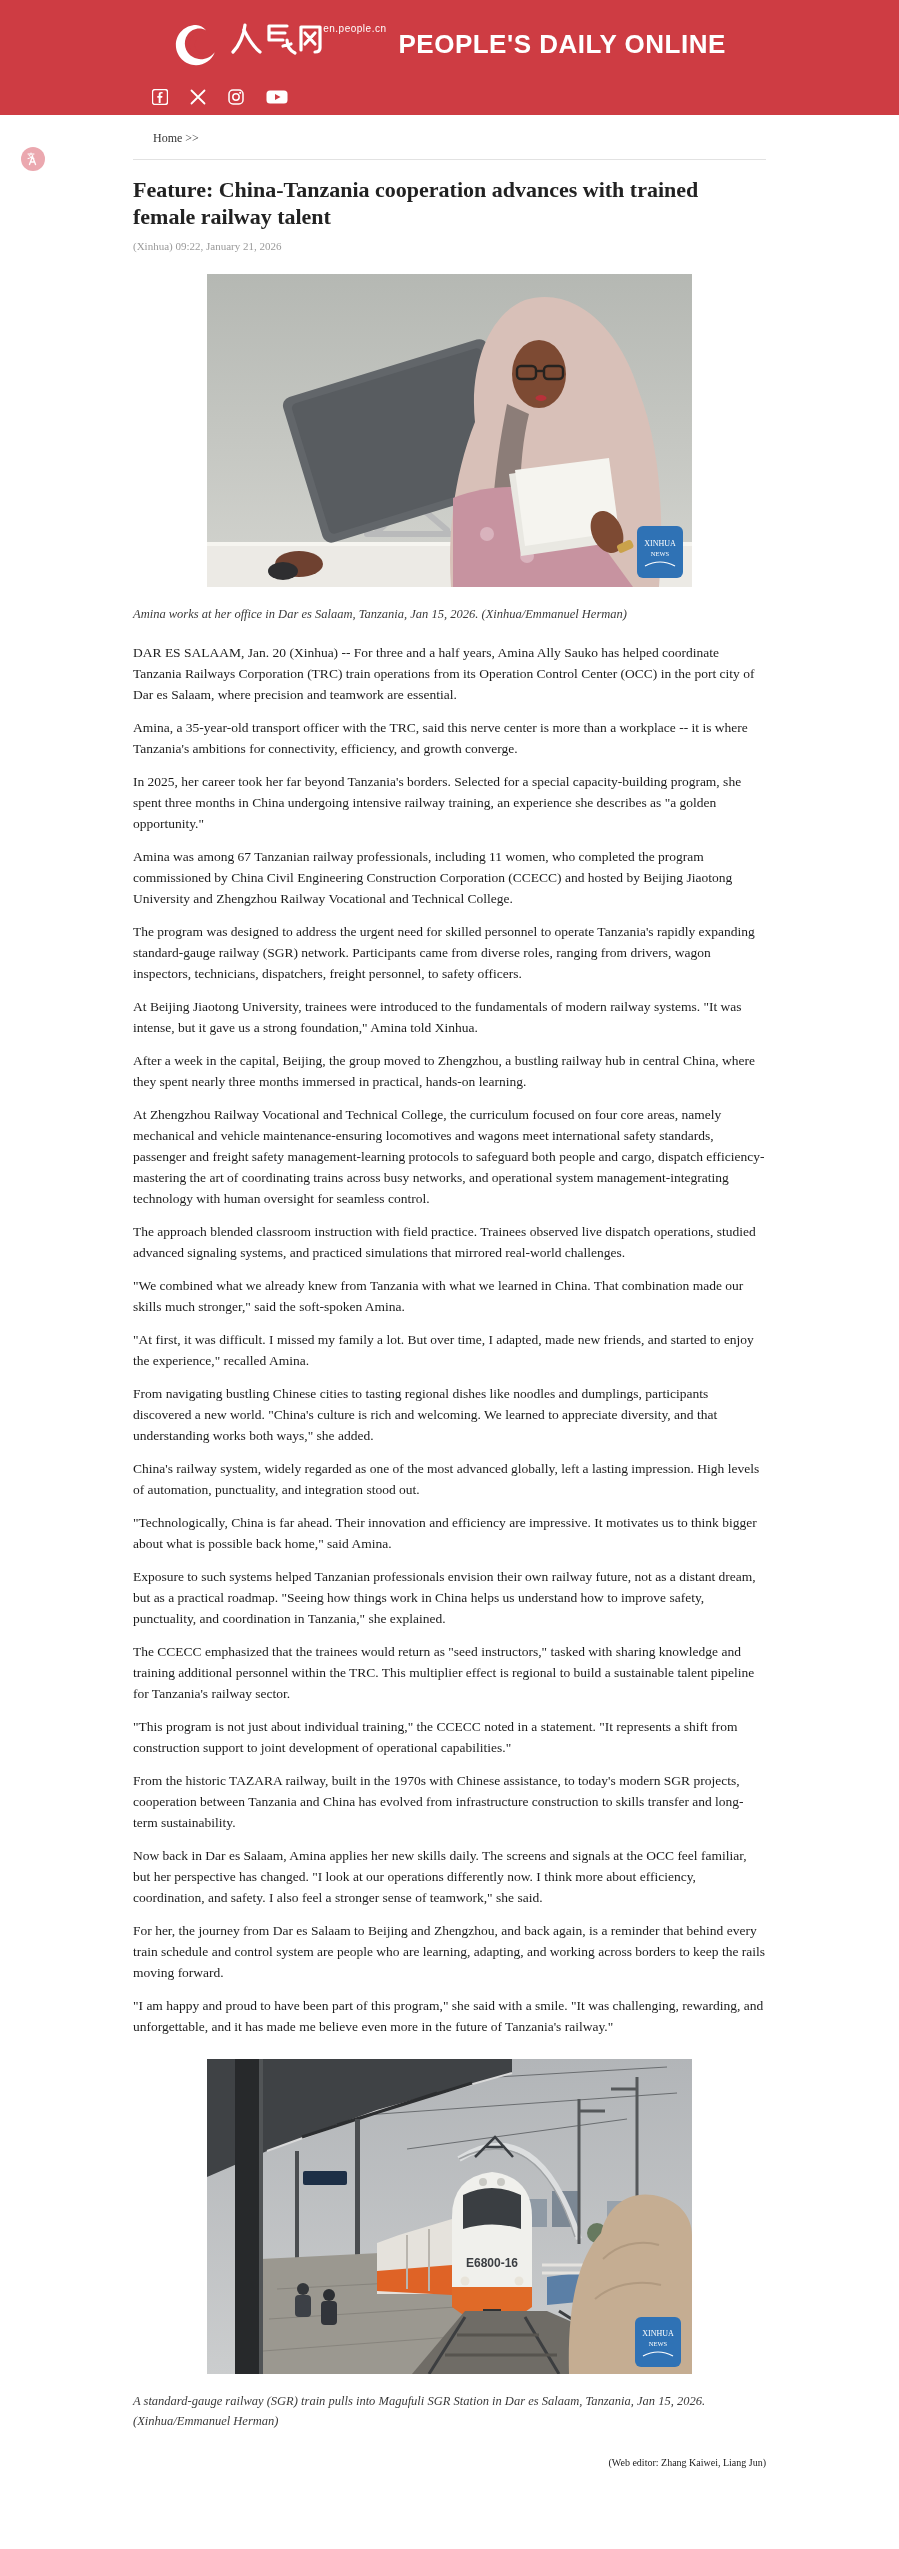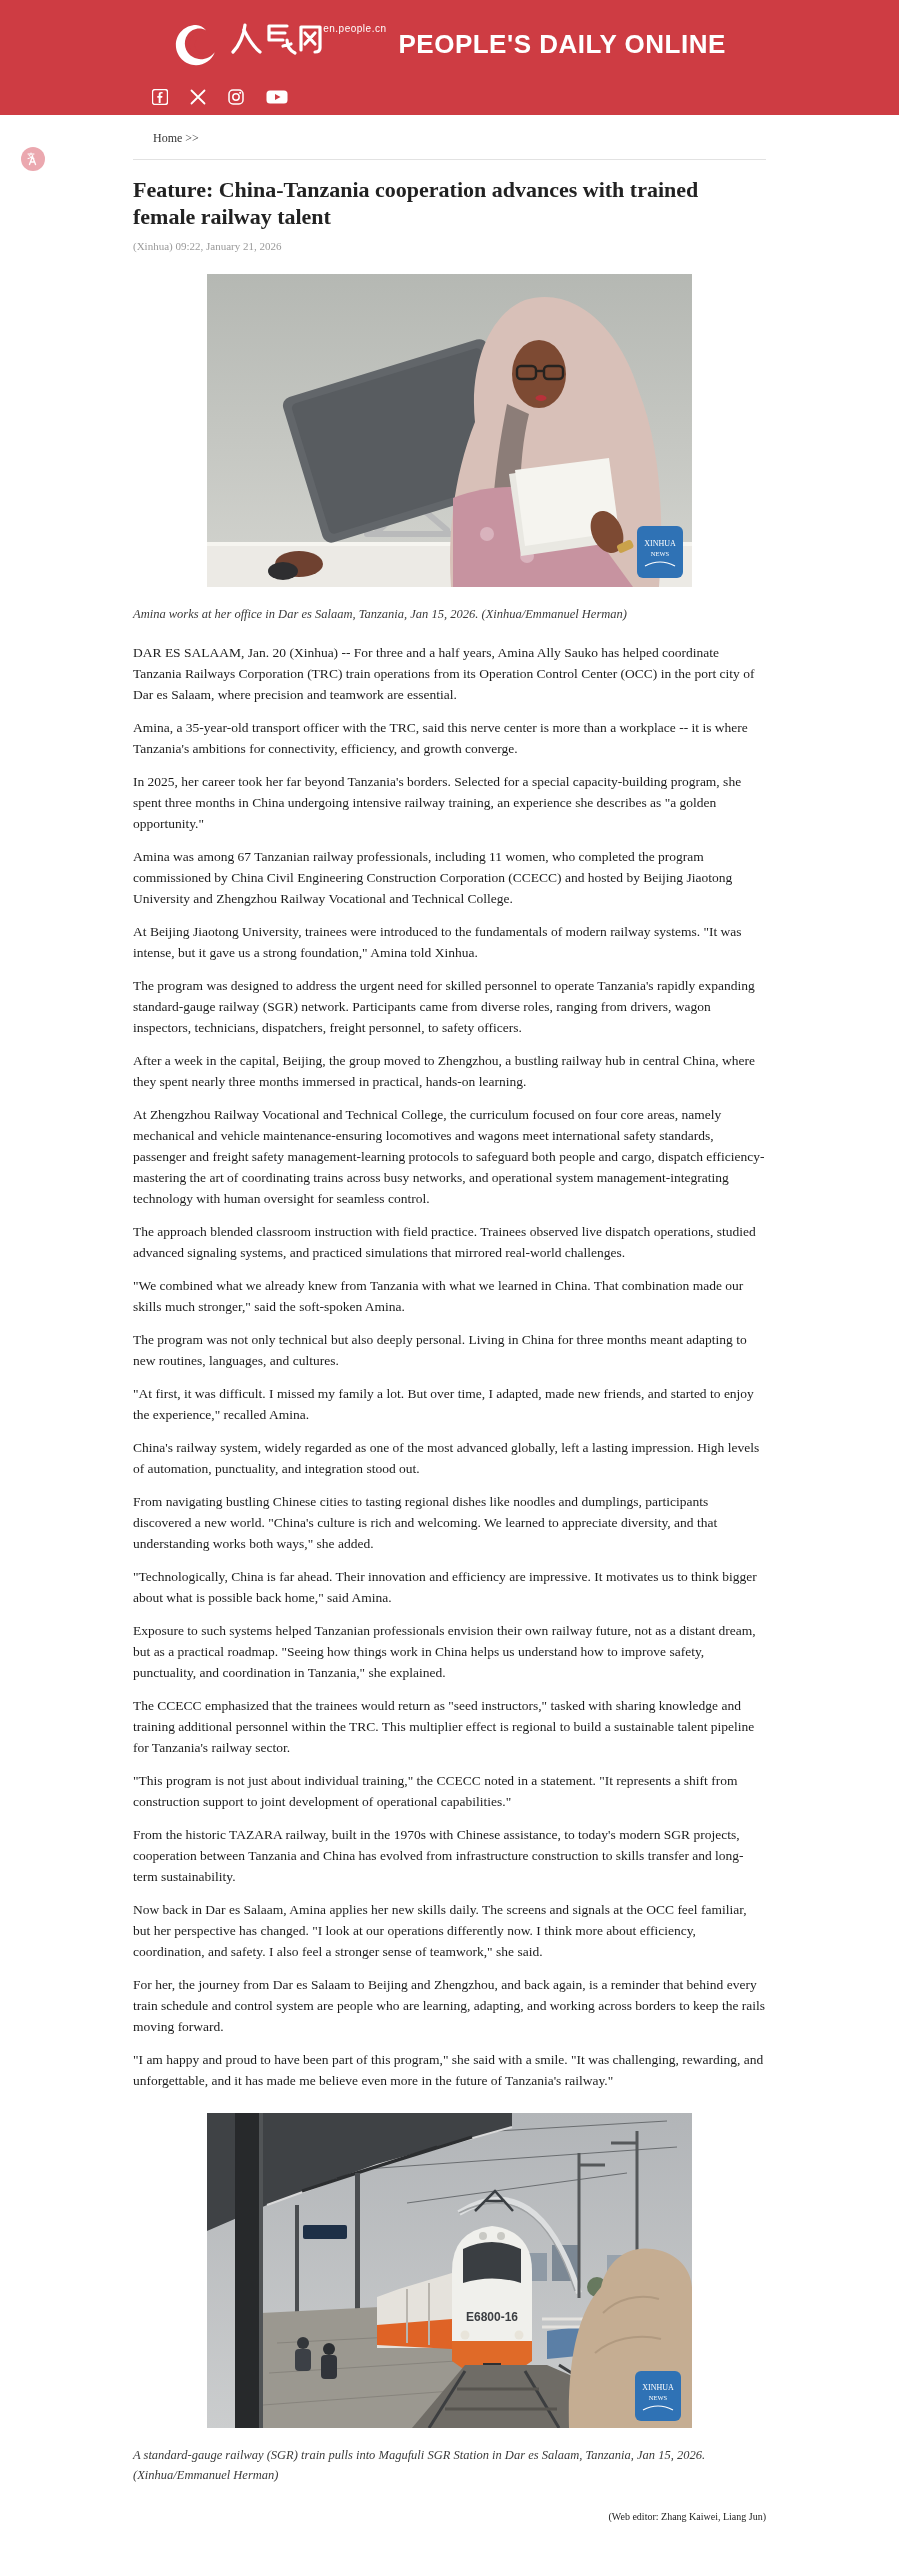--- a/index.html
+++ b/index.html
@@ -162,30 +162,29 @@
       </svg>
     </span>
     <figcaption class="figure-caption">Amina works at her office in Dar es Salaam, Tanzania, Jan 15, 2026. (Xinhua/Emmanuel Herman)</figcaption>
   </figure>
 
   <div class="article-body">
       <p>DAR ES SALAAM, Jan. 20 (Xinhua) -- For three and a half years, Amina Ally Sauko has helped coordinate Tanzania Railways Corporation (TRC) train operations from its Operation Control Center (OCC) in the port city of Dar es Salaam, where precision and teamwork are essential.</p>
       <p>Amina, a 35-year-old transport officer with the TRC, said this nerve center is more than a workplace -- it is where Tanzania's ambitions for connectivity, efficiency, and growth converge.</p>
       <p>In 2025, her career took her far beyond Tanzania's borders. Selected for a special capacity-building program, she spent three months in China undergoing intensive railway training, an experience she describes as "a golden opportunity."</p>
       <p>Amina was among 67 Tanzanian railway professionals, including 11 women, who completed the program commissioned by China Civil Engineering Construction Corporation (CCECC) and hosted by Beijing Jiaotong University and Zhengzhou Railway Vocational and Technical College.</p>
+      <p>The program was designed to address the urgent need for skilled personnel to operate Tanzania's rapidly expanding standard-gauge railway (SGR) network. Participants came from diverse roles, ranging from drivers, wagon inspectors, technicians, dispatchers, freight personnel, to safety officers.</p>
       <p>At Beijing Jiaotong University, trainees were introduced to the fundamentals of modern railway systems. "It was intense, but it gave us a strong foundation," Amina told Xinhua.</p>
-      <p>The program was designed to address the urgent need for skilled personnel to operate Tanzania's rapidly expanding standard-gauge railway (SGR) network. Participants came from diverse roles, ranging from drivers, wagon inspectors, technicians, dispatchers, freight personnel, to safety officers.</p>
       <p>After a week in the capital, Beijing, the group moved to Zhengzhou, a bustling railway hub in central China, where they spent nearly three months immersed in practical, hands-on learning.</p>
       <p>At Zhengzhou Railway Vocational and Technical College, the curriculum focused on four core areas, namely mechanical and vehicle maintenance-ensuring locomotives and wagons meet international safety standards, passenger and freight safety management-learning protocols to safeguard both people and cargo, dispatch efficiency-mastering the art of coordinating trains across busy networks, and operational system management-integrating technology with human oversight for seamless control.</p>
       <p>The approach blended classroom instruction with field practice. Trainees observed live dispatch operations, studied advanced signaling systems, and practiced simulations that mirrored real-world challenges.</p>
       <p>"We combined what we already knew from Tanzania with what we learned in China. That combination made our skills much stronger," said the soft-spoken Amina.</p>
-      <p>The program was not only technical but also deeply personal. Living in China for three months meant adapting to new routines, languages, and cultures.</p>
       <p>"At first, it was difficult. I missed my family a lot. But over time, I adapted, made new friends, and started to enjoy the experience," recalled Amina.</p>
+      <p>From navigating bustling Chinese cities to tasting regional dishes like noodles and dumplings, participants discovered a new world. "China's culture is rich and welcoming. We learned to appreciate diversity, and that understanding works both ways," she added.</p>
       <p>China's railway system, widely regarded as one of the most advanced globally, left a lasting impression. High levels of automation, punctuality, and integration stood out.</p>
-      <p>From navigating bustling Chinese cities to tasting regional dishes like noodles and dumplings, participants discovered a new world. "China's culture is rich and welcoming. We learned to appreciate diversity, and that understanding works both ways," she added.</p>
       <p>"Technologically, China is far ahead. Their innovation and efficiency are impressive. It motivates us to think bigger about what is possible back home," said Amina.</p>
       <p>Exposure to such systems helped Tanzanian professionals envision their own railway future, not as a distant dream, but as a practical roadmap. "Seeing how things work in China helps us understand how to improve safety, punctuality, and coordination in Tanzania," she explained.</p>
       <p>The CCECC emphasized that the trainees would return as "seed instructors," tasked with sharing knowledge and training additional personnel within the TRC. This multiplier effect is regional to build a sustainable talent pipeline for Tanzania's railway sector.</p>
       <p>"This program is not just about individual training," the CCECC noted in a statement. "It represents a shift from construction support to joint development of operational capabilities."</p>
       <p>From the historic TAZARA railway, built in the 1970s with Chinese assistance, to today's modern SGR projects, cooperation between Tanzania and China has evolved from infrastructure construction to skills transfer and long-term sustainability.</p>
       <p>Now back in Dar es Salaam, Amina applies her new skills daily. The screens and signals at the OCC feel familiar, but her perspective has changed. "I look at our operations differently now. I think more about efficiency, coordination, and safety. I also feel a stronger sense of teamwork," she said.</p>
       <p>For her, the journey from Dar es Salaam to Beijing and Zhengzhou, and back again, is a reminder that behind every train schedule and control system are people who are learning, adapting, and working across borders to keep the rails moving forward.</p>
       <p>"I am happy and proud to have been part of this program," she said with a smile. "It was challenging, rewarding, and unforgettable, and it has made me believe even more in the future of Tanzania's railway."</p>
     </div>
 

